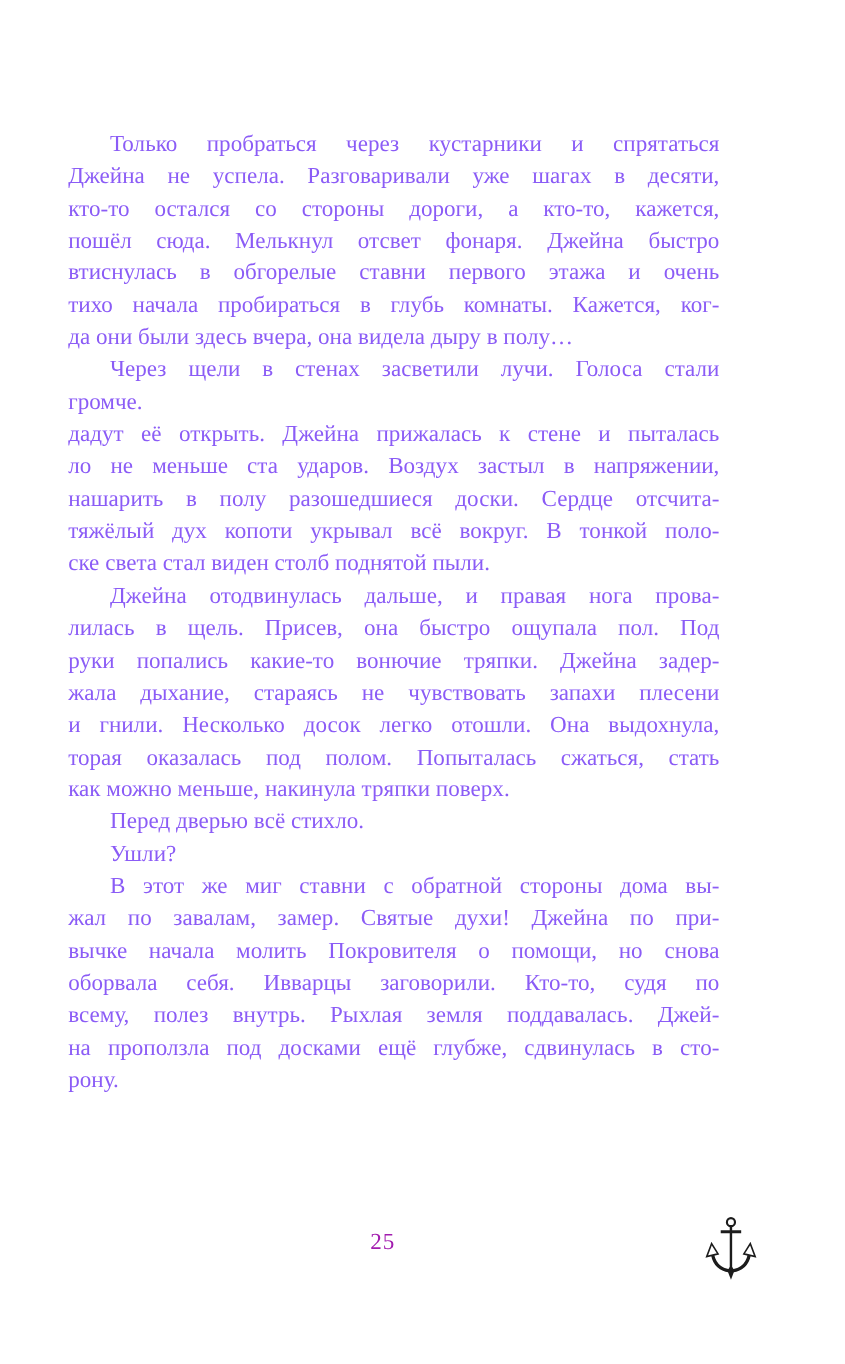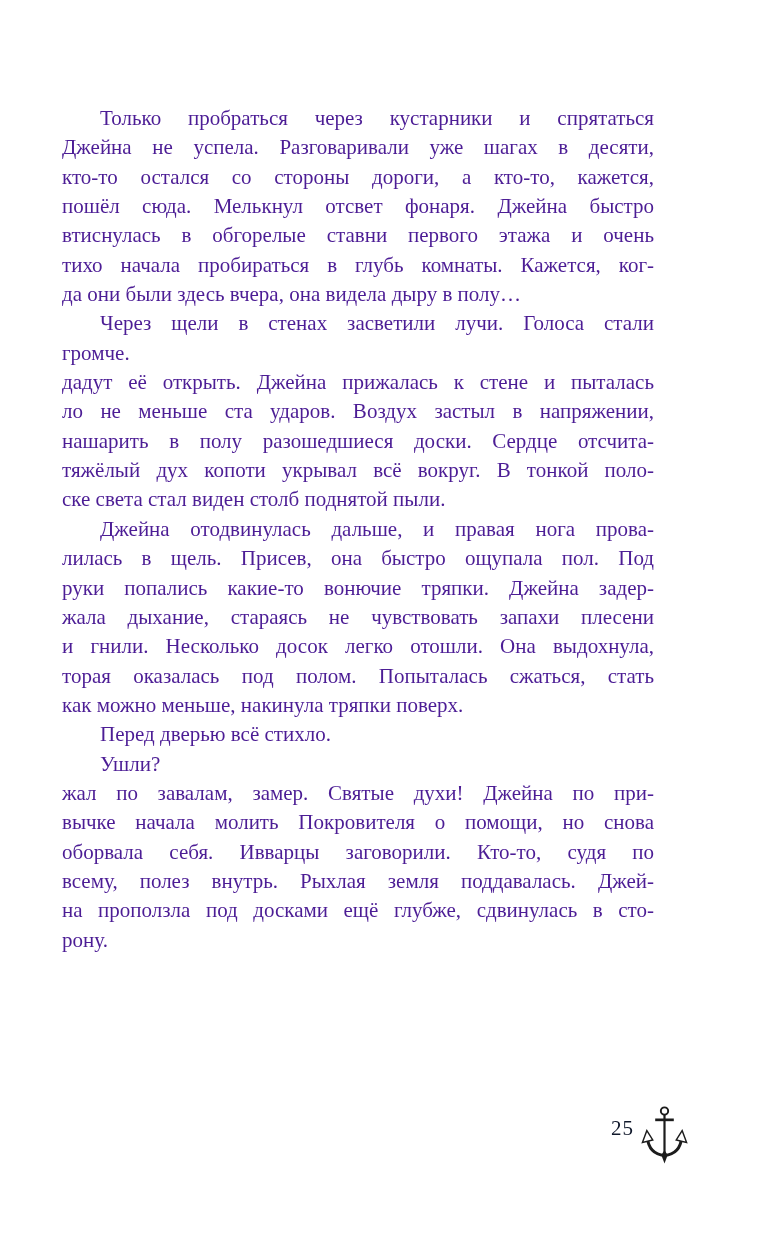--- a/index.html
+++ b/index.html
@@ -12,45 +12,45 @@
     overflow: hidden;
   }
   .page {
     position: absolute;
     inset: 0;
     background: #ffffff;
   }
   .text-block {
     position: absolute;
     left: 62px;
-    top: 104px;
+    top: 116px;
     width: 592px;
-    color: #4c1d95;
+    color: #8b5cf6;
     font-size: 21px;
     line-height: 29.35px;
   }
   .line {
     text-align: justify;
     text-align-last: justify;
     white-space: normal;
   }
   .line.first {
     text-indent: 38px;
   }
   .line.last {
     text-align-last: left;
   }
   .page-number {
     position: absolute;
     left: 62px;
     top: 1116px;
     width: 572px;
-    text-align: right;
+    text-align: center;
     font-size: 21px;
-    color: #0f172a;
+    color: #a21caf;
     letter-spacing: 1px;
   }
   .ornament {
     position: absolute;
     left: 641px;
     top: 1104px;
     width: 47px;
     height: 64px;
   }
   .ornament svg { width: 100%; height: 100%; display: block; }
@@ -77,20 +77,21 @@
       <div class="line last">ске света стал виден столб поднятой пыли.</div>
       <div class="line first">Джейна отодвинулась дальше, и правая нога прова-</div>
       <div class="line">лилась в щель. Присев, она быстро ощупала пол. Под</div>
       <div class="line">руки попались какие-то вонючие тряпки. Джейна задер-</div>
       <div class="line">жала дыхание, стараясь не чувствовать запахи плесени</div>
       <div class="line">и гнили. Несколько досок легко отошли. Она выдохнула,</div>
       <div class="line">торая оказалась под полом. Попыталась сжаться, стать</div>
       <div class="line last">как можно меньше, накинула тряпки поверх.</div>
       <div class="line first last">Перед дверью всё стихло.</div>
       <div class="line first last">Ушли?</div>
+      <div class="line first">В этот же миг ставни с обратной стороны дома вы-</div>
       <div class="line">жал по завалам, замер. Святые духи! Джейна по при-</div>
       <div class="line">вычке начала молить Покровителя о помощи, но снова</div>
       <div class="line">оборвала себя. Ивварцы заговорили. Кто-то, судя по</div>
       <div class="line">всему, полез внутрь. Рыхлая земля поддавалась. Джей-</div>
       <div class="line">на проползла под досками ещё глубже, сдвинулась в сто-</div>
       <div class="line last">рону.</div>
     </div>
 
   <div class="page-number">25</div>
 

